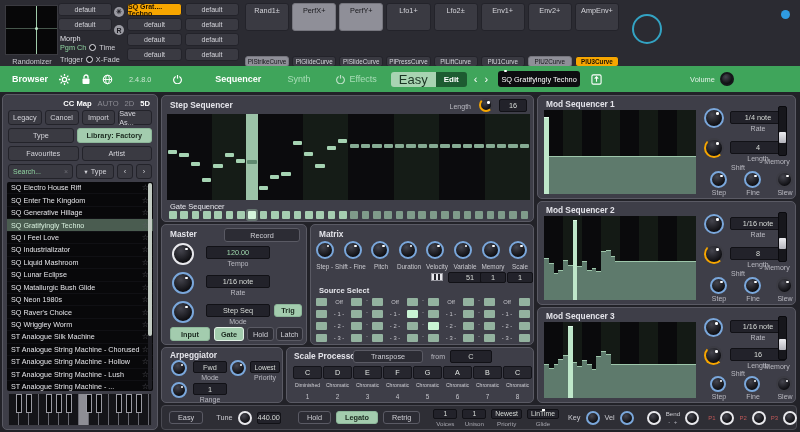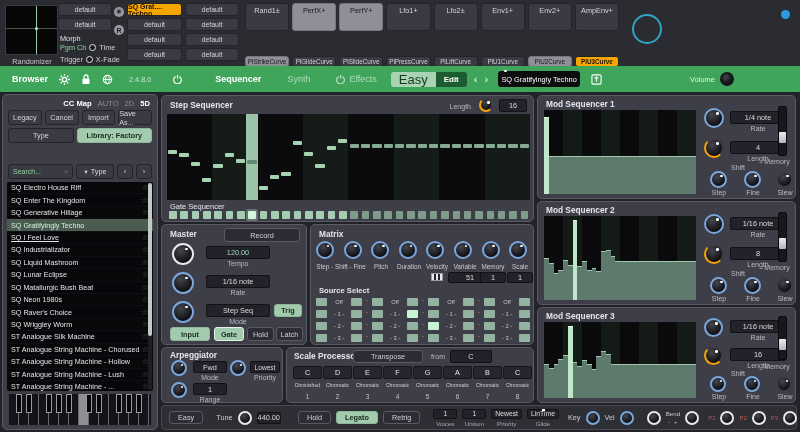--- a/index.html
+++ b/index.html
@@ -250,20 +250,24 @@
     <div class="brow" style="top:15px;">
         <div class="btn bact">Legacy</div>
         <div class="btn bact">Cancel</div>
         <div class="btn bact">Import</div>
         <div class="btn bact">Save As...</div>
       </div>
     <div class="brow" style="top:33px;">
       <div class="btn bact">Type</div>
       <div class="btn bact green-btn" style="flex:1.15;">Library: Factory</div>
     </div>
+    <div class="brow" style="top:51px;">
+      <div class="btn bact">Favourites</div>
+      <div class="btn bact">Artist</div>
+    </div>
     <div class="brow" style="top:69px;">
       <div class="btn search">
         <span class="grn">Search...</span>
         <span style="color:#6e6e76;">×</span>
       </div>
       <div class="btn bact" style="flex:0 0 38px;gap:2px;">
         <span style="font-size:5.5px;">▼</span>
         <span>Type</span>
       </div>
       <div class="btn bact" style="flex:0 0 16px;">‹</div>
@@ -281,37 +285,37 @@
         </div>
         <div class="prow">
           <div class="" style="overflow: hidden; white-space: nowrap;">SQ Generative Hillage</div>
           <div class="star">☆</div>
         </div>
         <div class="prow sel">
           <div class="" style="overflow: hidden; white-space: nowrap;">SQ Gratifyingly Techno</div>
           <div class="star">☆</div>
         </div>
         <div class="prow">
-          <div class="" style="overflow: hidden; white-space: nowrap; text-decoration: underline;">SQ I Feel Love</div>
+          <div class="" style="overflow: hidden; white-space: nowrap;">SQ I Feel Love</div>
           <div class="star">☆</div>
         </div>
         <div class="prow">
           <div class="" style="overflow: hidden; white-space: nowrap;">SQ Industrializator</div>
           <div class="star">☆</div>
         </div>
         <div class="prow">
           <div class="" style="overflow: hidden; white-space: nowrap;">SQ Liquid Mashroom</div>
           <div class="star">☆</div>
         </div>
         <div class="prow">
           <div class="" style="overflow: hidden; white-space: nowrap;">SQ Lunar Eclipse</div>
           <div class="star">☆</div>
         </div>
         <div class="prow">
-          <div class="" style="overflow: hidden; white-space: nowrap;">SQ Matallurgic Bush Beat</div>
+          <div class="" style="overflow: hidden; white-space: nowrap;">SQ Matallurgic Bush Glide</div>
           <div class="star">☆</div>
         </div>
         <div class="prow">
           <div class="" style="overflow: hidden; white-space: nowrap;">SQ Neon 1980s</div>
           <div class="star">☆</div>
         </div>
         <div class="prow">
           <div class="" style="overflow: hidden; white-space: nowrap;">SQ Raver's Choice</div>
           <div class="star">☆</div>
         </div>

